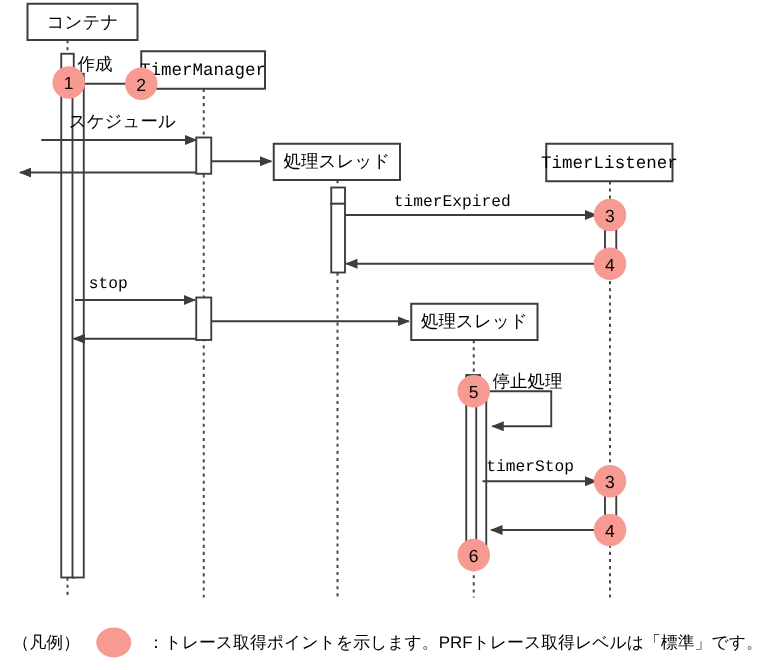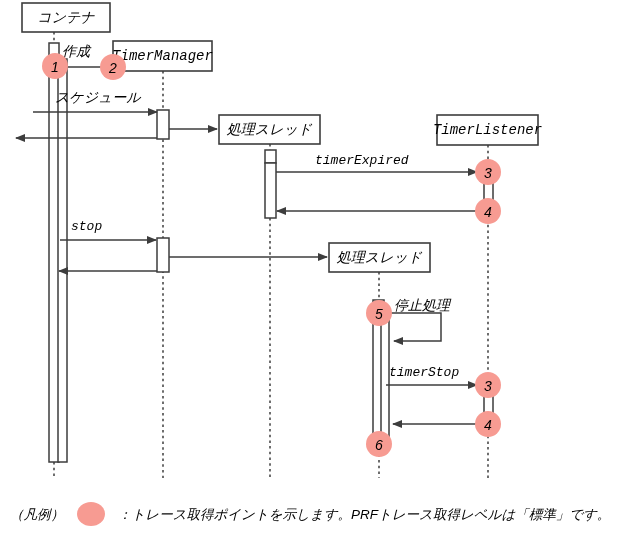--- a/index.html
+++ b/index.html
@@ -11,21 +11,20 @@
     width: 624px;
     height: 536px;
     font-family: "Liberation Sans", sans-serif;
     color: #000000;
     overflow: hidden;
   }
   #diagram-root {
     position: relative;
     width: 624px;
     height: 456px;
-    font-style: italic;
   }
   svg#seq-svg {
     display: block;
     width: 624px;
     height: 536px;
   }
   .obj-box {
     fill: #ffffff;
     stroke: #3d3d3d;
     stroke-width: 1.6;

